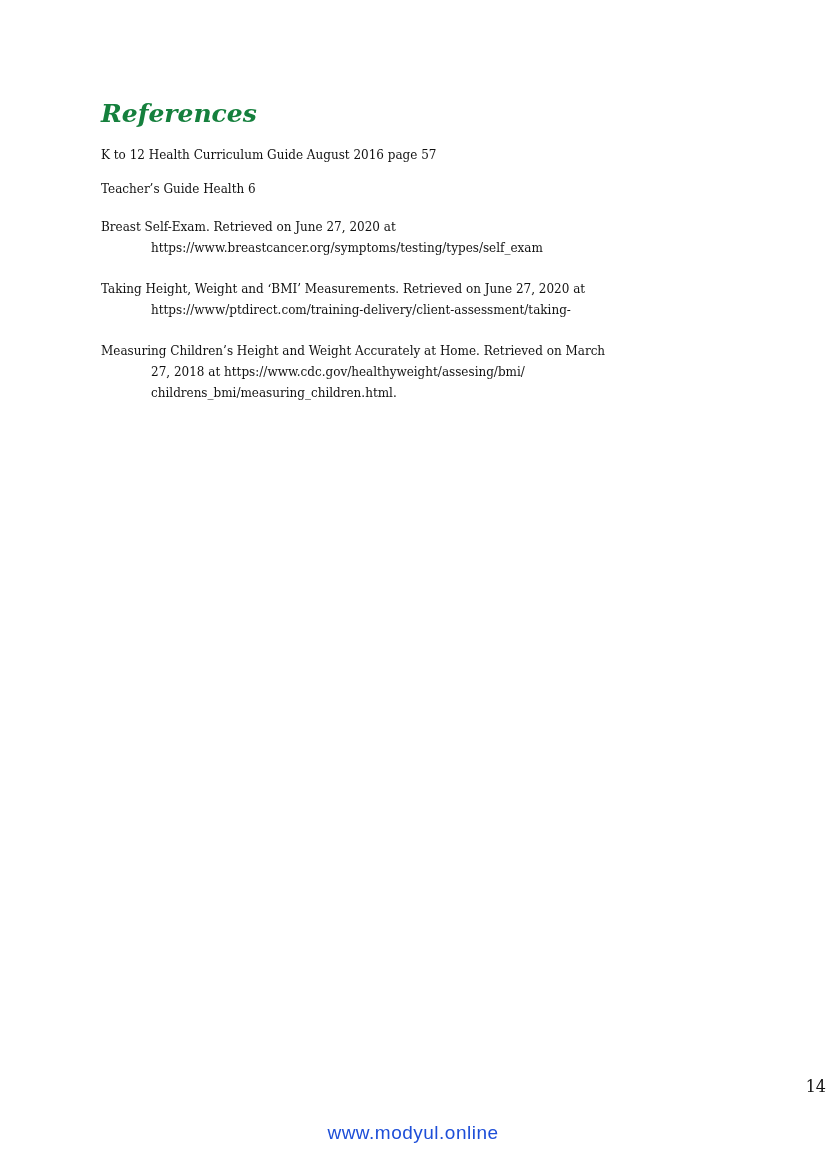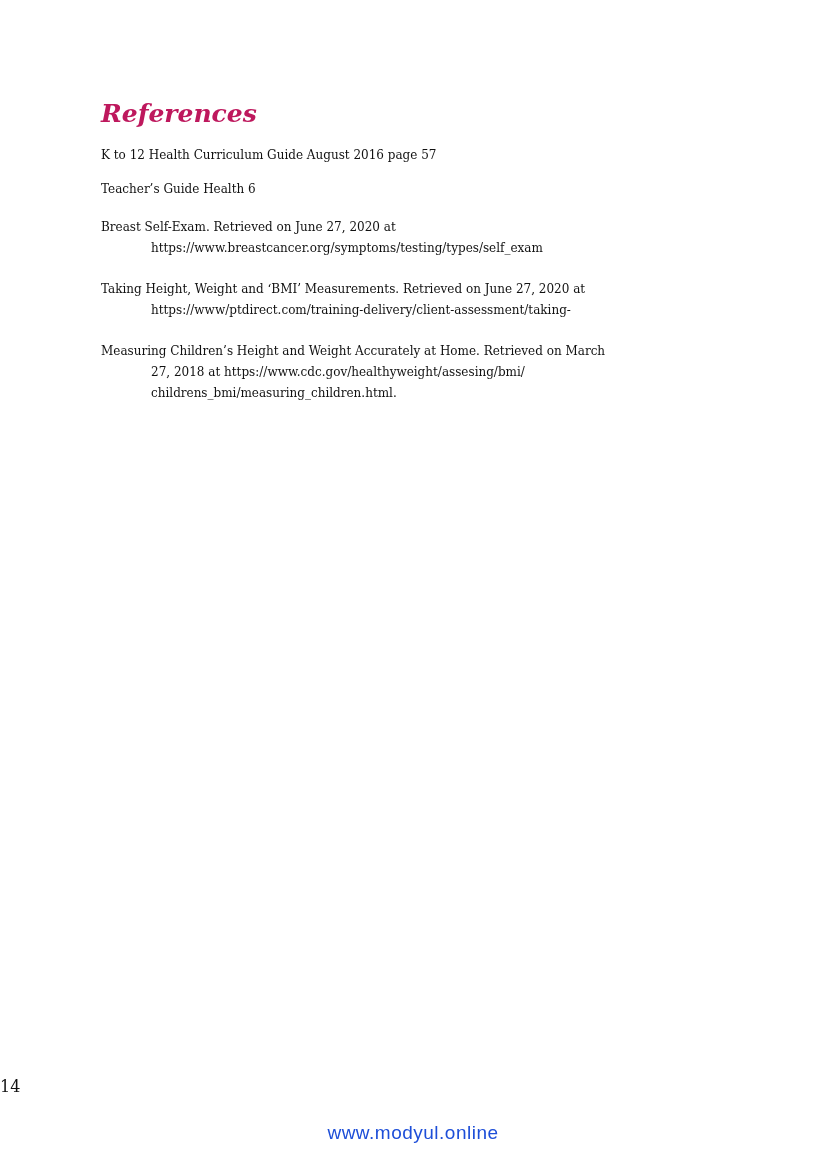--- a/index.html
+++ b/index.html
@@ -21,21 +21,21 @@
     left: 101px;
     top: 98px;
     width: 640px;
   }
   .doc-title {
     margin: 0 0 15px 0;
     font-size: 25px;
     font-weight: bold;
     font-style: italic;
     line-height: 32px;
-    color: #be185d;
+    color: #15803d;
   }
   .ref-list {
     font-size: 12px;
     line-height: 21px;
   }
   .ref-item {
     margin: 0 0 20px 0;
   }
   .ref-item:nth-child(1) { margin-bottom: 13px; }
   .ref-item:nth-child(2) { margin-bottom: 17px; }
@@ -44,21 +44,21 @@
     white-space: nowrap;
   }
   .ref-line.indent {
     padding-left: 50px;
   }
   .page-number {
     position: absolute;
     left: 0;
     right: 0;
     top: 1077px;
-    text-align: left;
+    text-align: right;
     font-size: 16px;
     color: #111111;
   }
   .watermark {
     position: absolute;
     left: 0;
     right: 0;
     top: 1122px;
     text-align: center;
     font-family: Liberation Sans, sans-serif;

